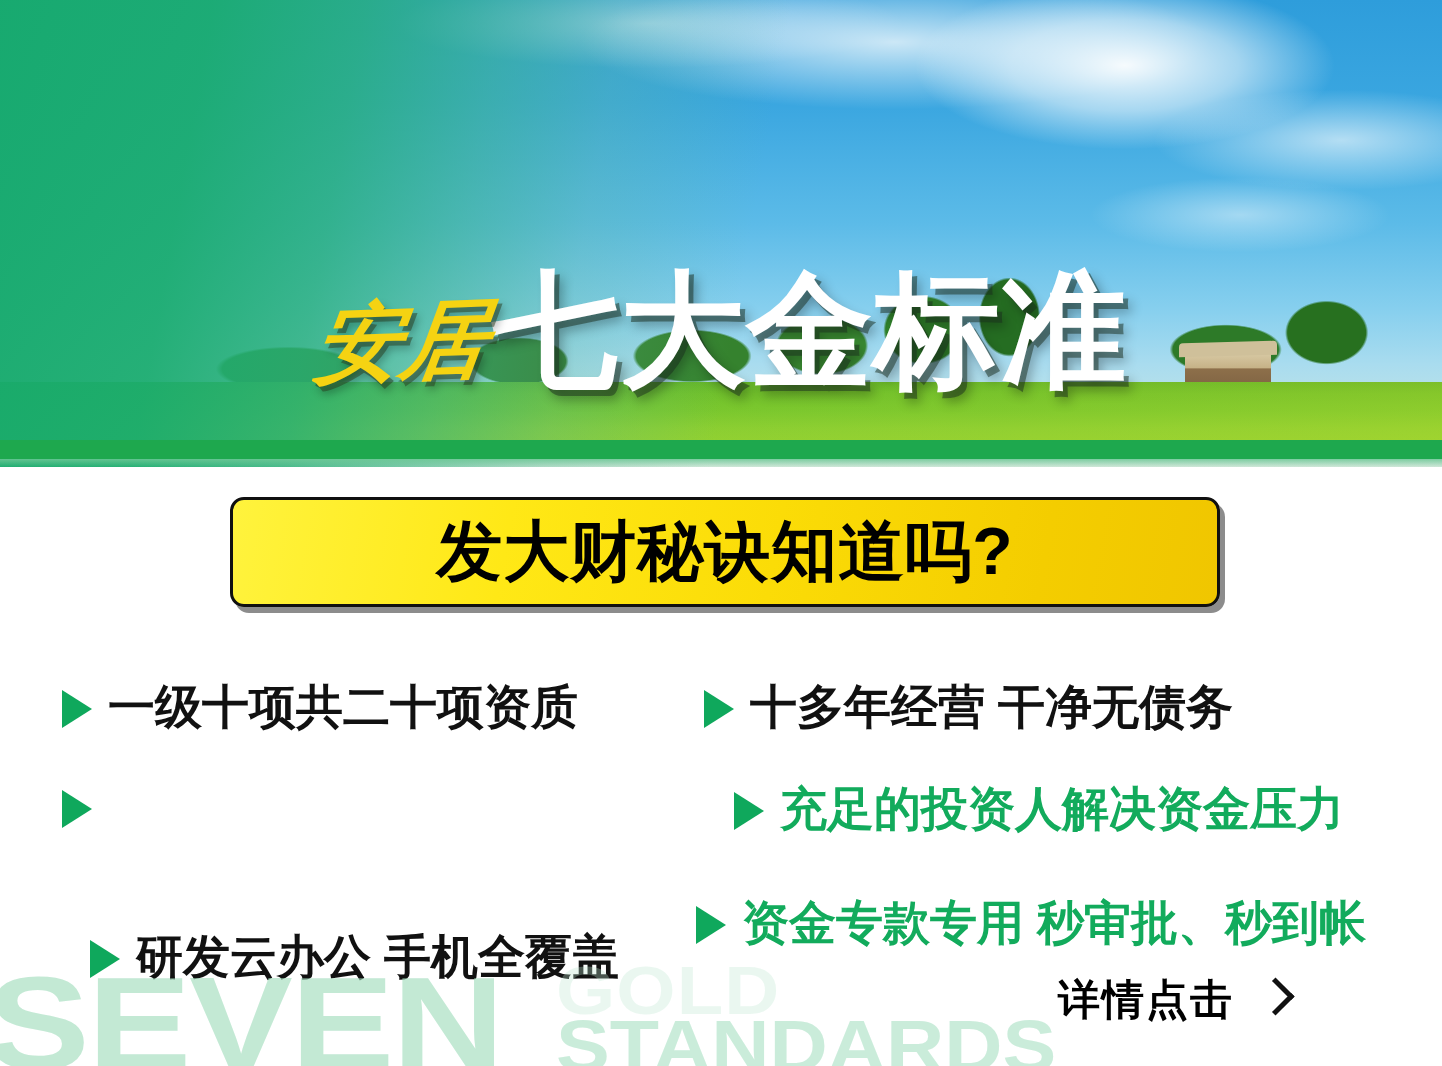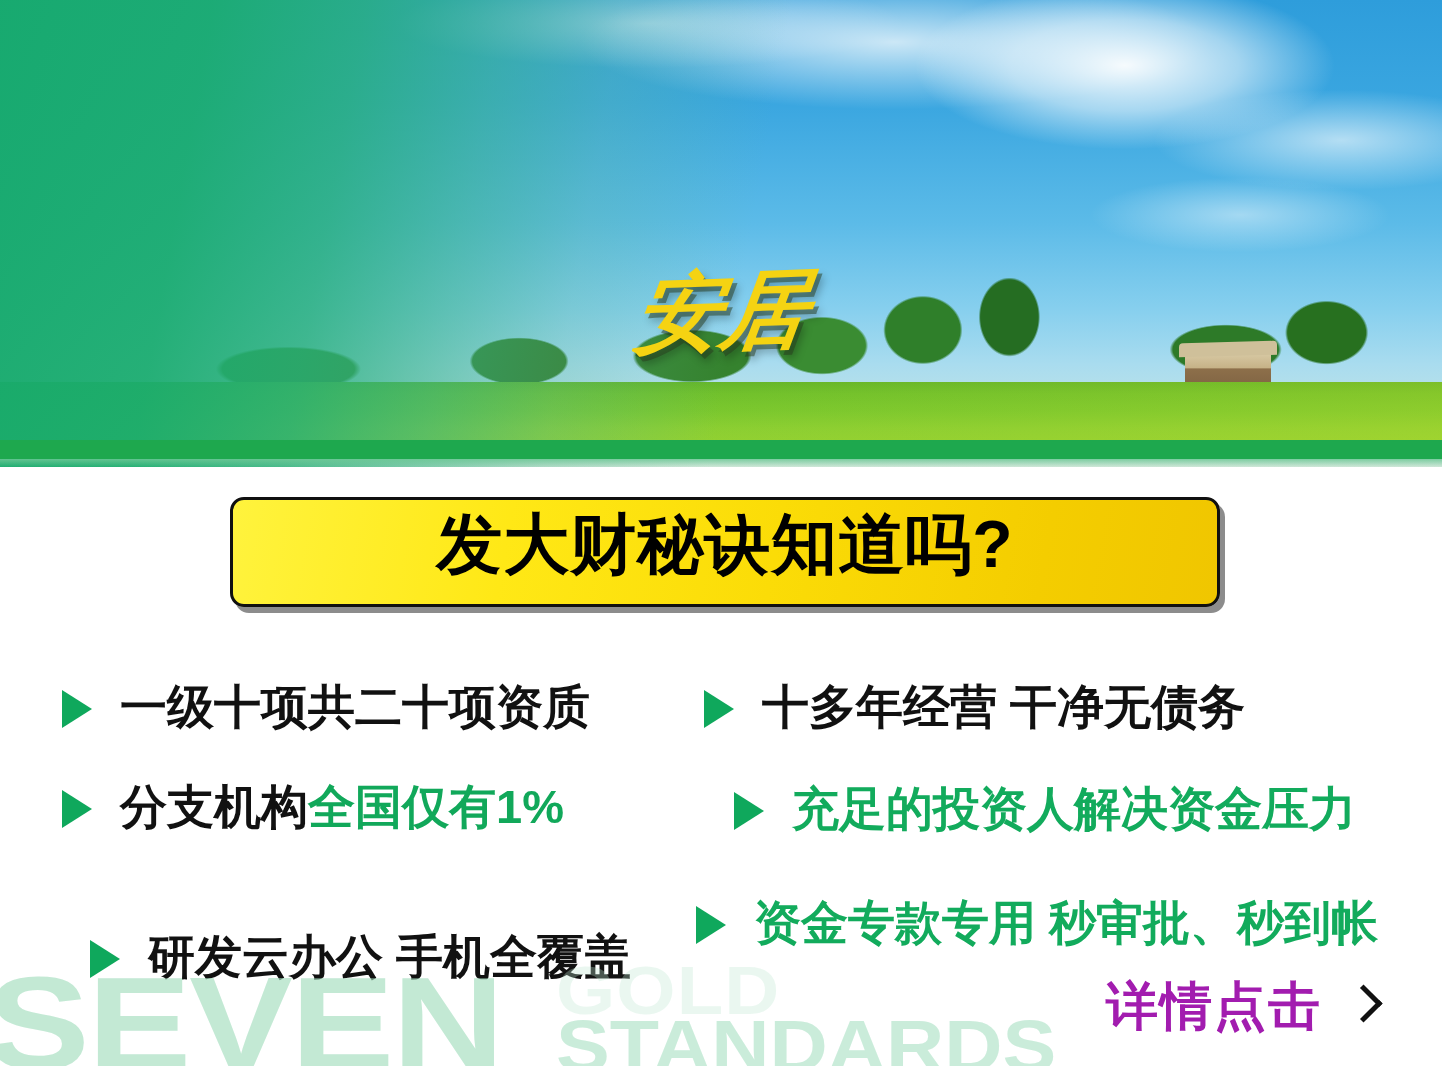--- a/index.html
+++ b/index.html
@@ -109,33 +109,33 @@
   }
 
   
   .ribbon {
     position:absolute; left:230px; top:497px;
     width:990px; height:110px;
     border:3px solid #101010;
     border-radius:14px;
     background:linear-gradient(100deg,#fff33d 0%, #ffe816 28%, #fbdc07 55%, #f4cd00 82%, #f0c600 100%);
     box-shadow:5px 6px 0 rgba(0,0,0,.45);
-    display:flex; align-items:flex-start; justify-content:center;
+    display:flex; align-items:center; justify-content:center;
   }
   .ribbon-text {
     font-size:66px; font-weight:bold; color:#000;
     letter-spacing:1px; white-space:nowrap;
   }
 
   
   .features { position:absolute; left:0; top:660px; width:1442px; height:330px; }
   .col-left  { position:absolute; left:62px;  top:0;  width:620px; }
   .col-right { position:absolute; left:696px; top:0;  width:700px; }
 
-  .feat { display:flex; align-items:flex-start; gap:28px; }
+  .feat { display:flex; align-items:flex-start; gap:16px; }
   .tri {
     flex:0 0 auto; margin-top:12px;
     width:0; height:0;
     border-left:30px solid #0fa85c;
     border-top:19px solid transparent;
     border-bottom:19px solid transparent;
   }
   .feat-text {
     font-size:47px; font-weight:bold; line-height:1.22;
     color:#111; letter-spacing:0px; white-space:nowrap;
@@ -179,22 +179,22 @@
     letter-spacing:0px;
   }
 
   
   .cta-link {
     position:absolute; left:1058px; top:972px;
     display:flex; align-items:center; gap:26px;
     cursor:pointer;
   }
   .cta-label {
-    font-size:52px; font-weight:bold; color:#a21caf;
-    letter-spacing:2px; white-space:nowrap;margin-left:48px;
+    font-size:42px; font-weight:bold; color:#000000;
+    letter-spacing:2px; white-space:nowrap;
   }
   .cta-chev {
     width:26px; height:46px; position:relative;
   }
   .cta-chev::before {
     content:""; position:absolute; left:2px; top:6px;
     width:22px; height:22px;
     border-right:5px solid #111; border-top:5px solid #111;
     transform:rotate(45deg);
   }
@@ -209,40 +209,40 @@
     <div class="treeline"></div>
     <div class="house"></div>
     <div class="grass"></div>
     <div class="leftwash"></div>
     <div class="greenbar"></div>
     <div class="greenfade"></div>
 
 
     <div class="subline">
       <span class="brandmark">安居</span>
+      <span class="subtitle">七大金标准</span>
     </div>
   </div>
 
   <div class="ribbon">
     <span class="ribbon-text">发大财秘诀知道吗?</span>
   </div>
 
   <div class="features">
 
     <div class="col-left">
 
       <div class="feat lf1">
         <span class="tri"></span>
         <span class="feat-text">一级十项共二十项资质</span>
       </div>
 
       <div class="feat lf2">
         <span class="tri"></span>
         <span class="feat-text">
-          <span class="l2"><span>分支机构</span><span class="hl">全国仅有1%</span></span>
         </span>
       </div>
 
       <div class="feat lf3">
         <span class="tri"></span>
         <span class="feat-text">研发云办公  手机全覆盖</span>
       </div>
 
     </div>
 

